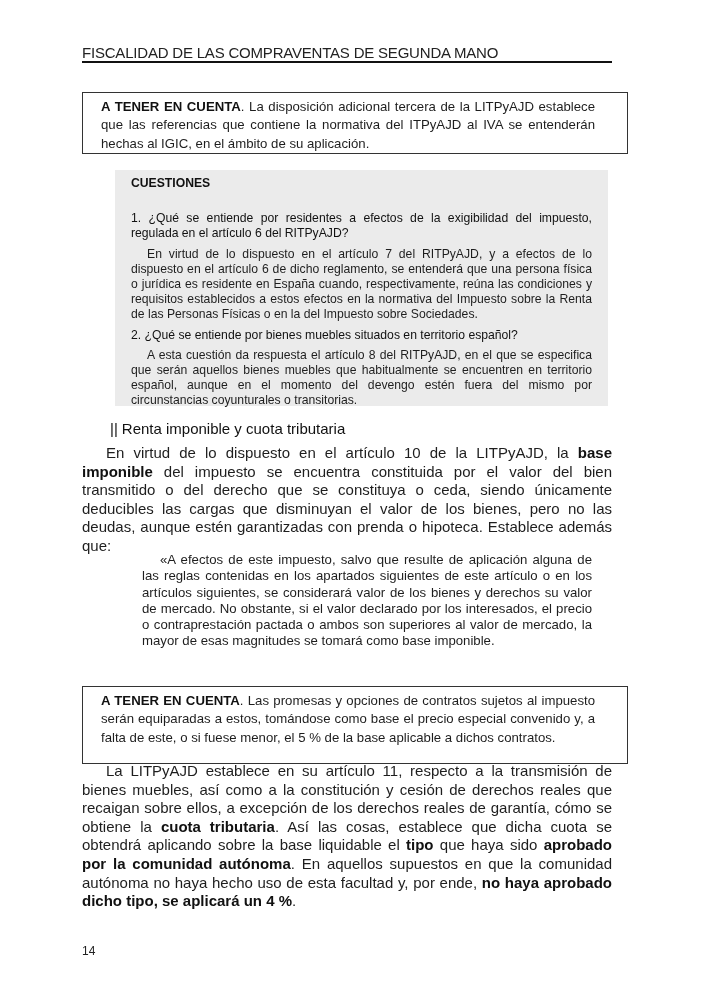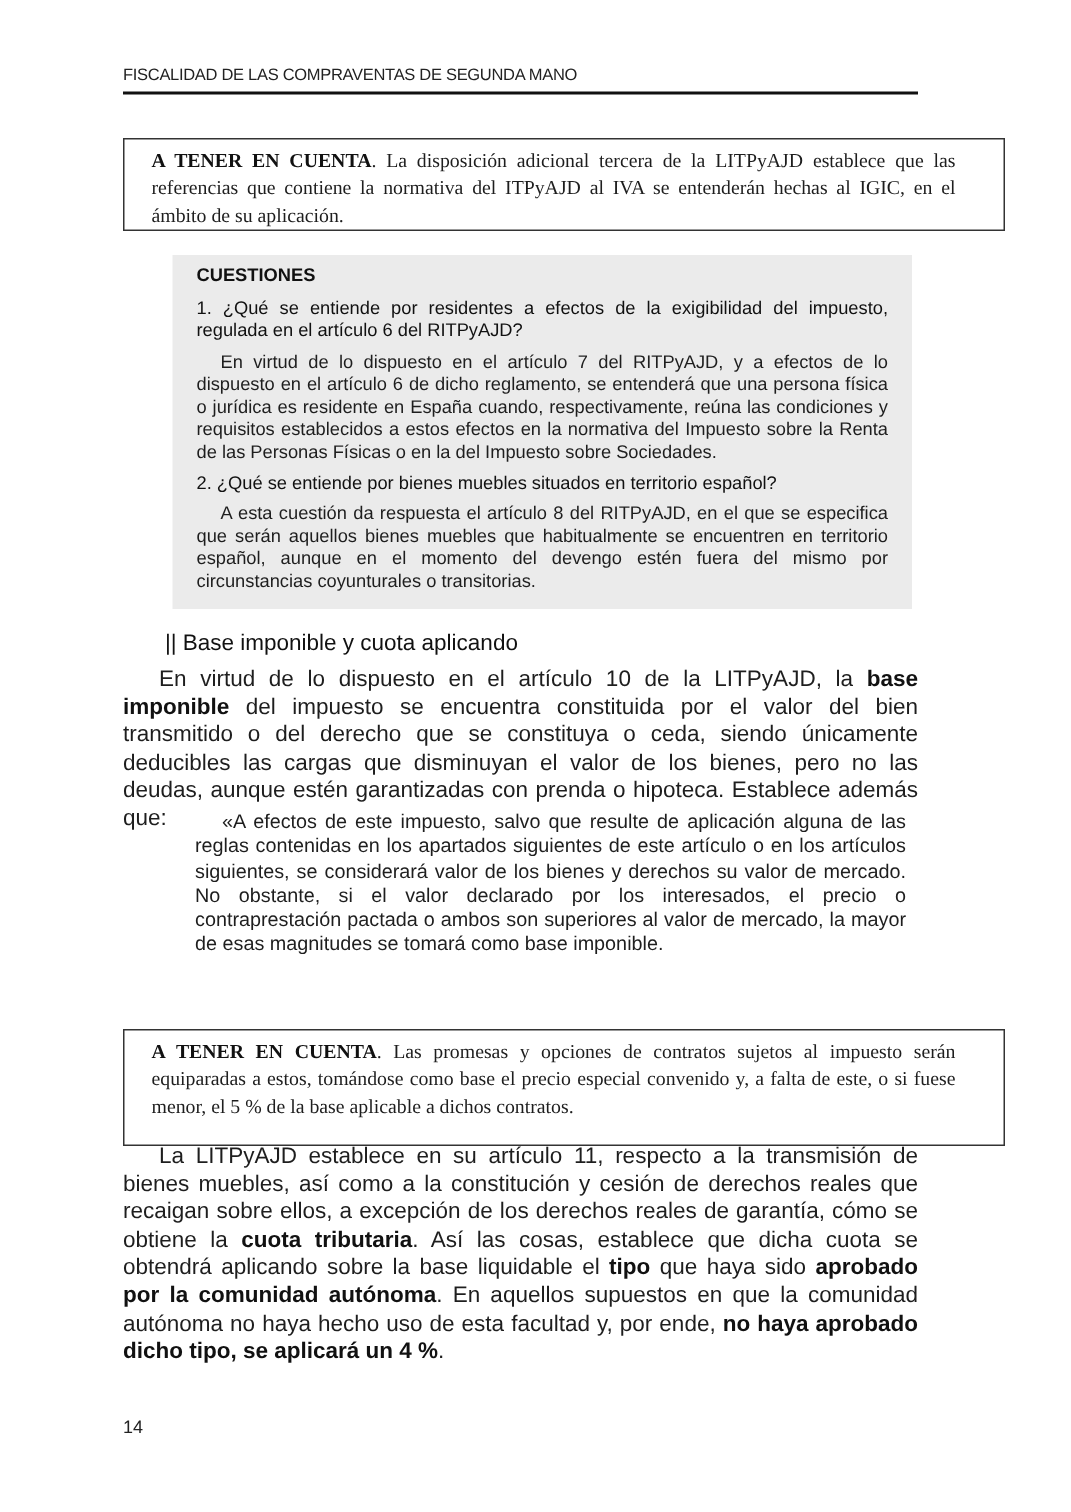--- a/index.html
+++ b/index.html
@@ -1,49 +1,49 @@
 <!DOCTYPE html>
 <html><head>
 <meta charset="utf-8">
 <style>
   html, body { margin: 0; padding: 0; background: #ffffff; }
   body { width: 714px; height: 1008px; position: relative; overflow: hidden;
          font-family: "Liberation Sans", sans-serif; color: #1a1a1a; }
   .page { position: absolute; left: 0; top: 0; width: 714px; height: 1008px; }
 
   .running-head { position: absolute; left: 82px; top: 44px; width: 530px;
-    font-size: 11px; letter-spacing: -0.2px; color: #222; }
+    font-size: 15px; letter-spacing: -0.2px; color: #222; }
   .head-rule { position: absolute; left: 82px; top: 61px; width: 530px; height: 2px; background: #111; }
 
-  .note-box { position: absolute; left: 82px; width: 588px; border: 1.5px solid #333;
+  .note-box { position: absolute; left: 82px; width: 546px; border: 1.5px solid #333;
     box-sizing: border-box; padding: 5px 32px 6px 18px; font-size: 13.2px; line-height: 18.3px;
-    text-align: justify; color: #1e1e1e; font-family: Liberation Serif, serif; }
+    text-align: justify; color: #1e1e1e; }
   .note-box b { font-weight: bold; color: #111; }
   #note1 { top: 92px; height: 62px; }
   #note2 { top: 686px; height: 78px; }
 
   .q-box { position: absolute; left: 115px; top: 170px; width: 493px; height: 236px;
     background: #ebebeb; box-sizing: border-box; padding: 6px 16px 0 16px; font-size: 12.2px;
     line-height: 15.2px; color: #1e1e1e; }
-  .q-title { font-weight: bold; margin-bottom: 7px; color: #111; }
+  .q-title { font-weight: bold; margin-bottom: 20px; color: #111; }
   .q-question { font-weight: normal; text-align: justify; color: #111; margin-bottom: 5px; }
   .q-answer { text-align: justify; text-indent: 16px; margin-bottom: 5px; }
 
   .section-heading { position: absolute; left: 110px; top: 420px; font-size: 15px; color: #111; }
   .section-heading .bars { font-weight: normal; margin-right: 4px; }
 
   .body-para { position: absolute; left: 82px; width: 530px; font-size: 15px; line-height: 18.6px;
     text-align: justify; text-indent: 24px; color: #1e1e1e; }
   .body-para b { font-weight: bold; color: #111; }
   #para1 { top: 444px; }
   #para2 { top: 762px; }
 
   .quote { position: absolute; left: 130px; top: 540px; width: 474px; font-size: 13.2px;
     line-height: 16.3px; text-align: justify; color: #1e1e1e; }
-  .quote p { margin: 0; text-indent: 18px; }
+  .quote p { margin: 12px; text-indent: 18px; }
 
   .page-number { position: absolute; left: 82px; top: 944px; font-size: 12px; color: #222; }
 </style>
 </head>
 <body>
 
 <div class="page">
 
   <div class="running-head">FISCALIDAD DE LAS COMPRAVENTAS DE SEGUNDA MANO</div>
   <div class="head-rule"></div>
@@ -51,21 +51,21 @@
   <div class="note-box" id="note1"><b>A TENER EN CUENTA</b><span>. La disposición adicional tercera de la LITPyAJD establece que las referencias que contiene la normativa del ITPyAJD al IVA se entenderán hechas al IGIC, en el ámbito de su aplicación.</span></div>
 
   <div class="q-box">
     <div class="q-title">CUESTIONES</div>
     <div class="q-question">1. ¿Qué se entiende por residentes a efectos de la exigibilidad del impuesto, regulada en el artículo 6 del RITPyAJD?</div>
     <div class="q-answer">En virtud de lo dispuesto en el artículo 7 del RITPyAJD, y a efectos de lo dispuesto en el artículo 6 de dicho reglamento, se entenderá que una persona física o jurídica es residente en España cuando, respectivamente, reúna las condiciones y requisitos establecidos a estos efectos en la normativa del Impuesto sobre la Renta de las Personas Físicas o en la del Impuesto sobre Sociedades.</div>
     <div class="q-question">2. ¿Qué se entiende por bienes muebles situados en territorio español?</div>
     <div class="q-answer">A esta cuestión da respuesta el artículo 8 del RITPyAJD, en el que se especifica que serán aquellos bienes muebles que habitualmente se encuentren en territorio español, aunque en el momento del devengo estén fuera del mismo por circunstancias coyunturales o transitorias.</div>
   </div>
 
-  <div class="section-heading"><span class="bars">||</span><span>Base imponible y cuota aplicando</span></div>
+  <div class="section-heading"><span class="bars">||</span><span>Renta imponible y cuota tributaria</span></div>
 
   <div class="body-para" id="para1"><span>En virtud de lo dispuesto en el artículo 10 de la LITPyAJD, la </span><b>base imponible</b><span> del impuesto se encuentra constituida por el valor del bien transmitido o del derecho que se constituya o ceda, siendo únicamente deducibles las cargas que disminuyan el valor de los bienes, pero no las deudas, aunque estén garantizadas con prenda o hipoteca. Establece además que:</span></div>
 
   <div class="quote">
     <p>«A efectos de este impuesto, salvo que resulte de aplicación alguna de las reglas contenidas en los apartados siguientes de este artículo o en los artículos siguientes, se considerará valor de los bienes y derechos su valor de mercado. No obstante, si el valor declarado por los interesados, el precio o contraprestación pactada o ambos son superiores al valor de mercado, la mayor de esas magnitudes se tomará como base imponible.</p>
   </div>
 
   <div class="note-box" id="note2"><b>A TENER EN CUENTA</b><span>. Las promesas y opciones de contratos sujetos al impuesto serán equiparadas a estos, tomándose como base el precio especial convenido y, a falta de este, o si fuese menor, el 5 % de la base aplicable a dichos contratos.</span></div>
 
   <div class="body-para" id="para2"><span>La LITPyAJD establece en su artículo 11, respecto a la transmisión de bienes muebles, así como a la constitución y cesión de derechos reales que recaigan sobre ellos, a excepción de los derechos reales de garantía, cómo se obtiene la </span><b>cuota tributaria</b><span>. Así las cosas, establece que dicha cuota se obtendrá aplicando sobre la base liquidable el </span><b>tipo</b><span> que haya sido </span><b>aprobado por la comunidad autónoma</b><span>. En aquellos supuestos en que la comunidad autónoma no haya hecho uso de esta facultad y, por ende, </span><b>no haya aprobado dicho tipo, se aplicará un 4 %</b><span>.</span></div>

